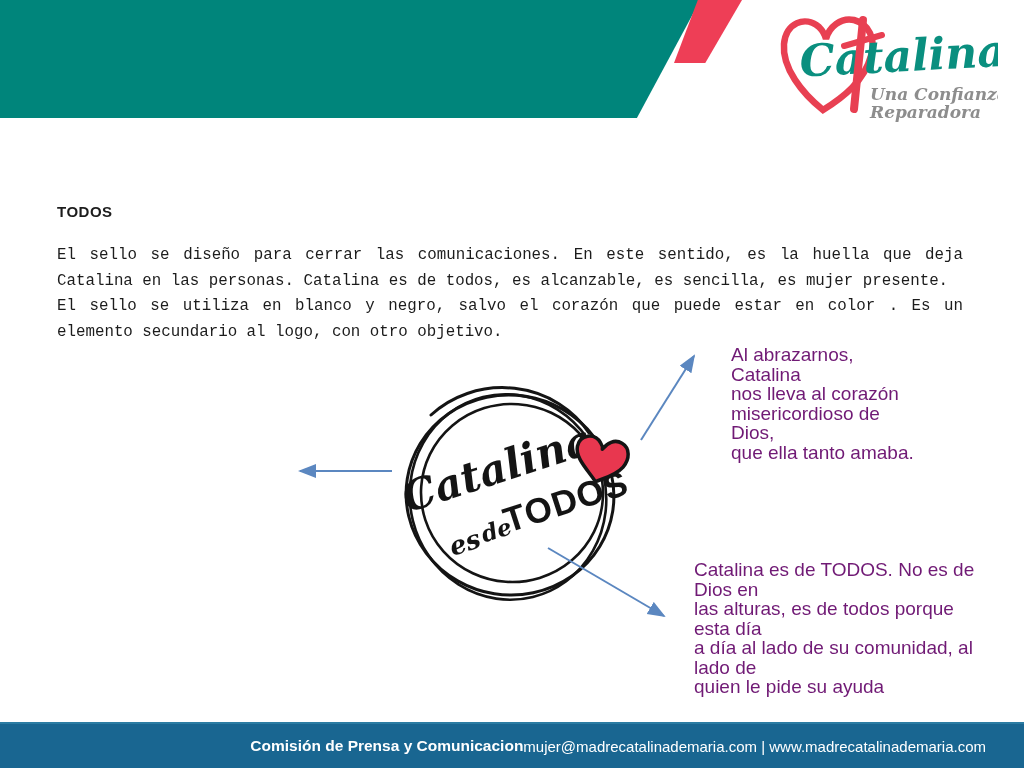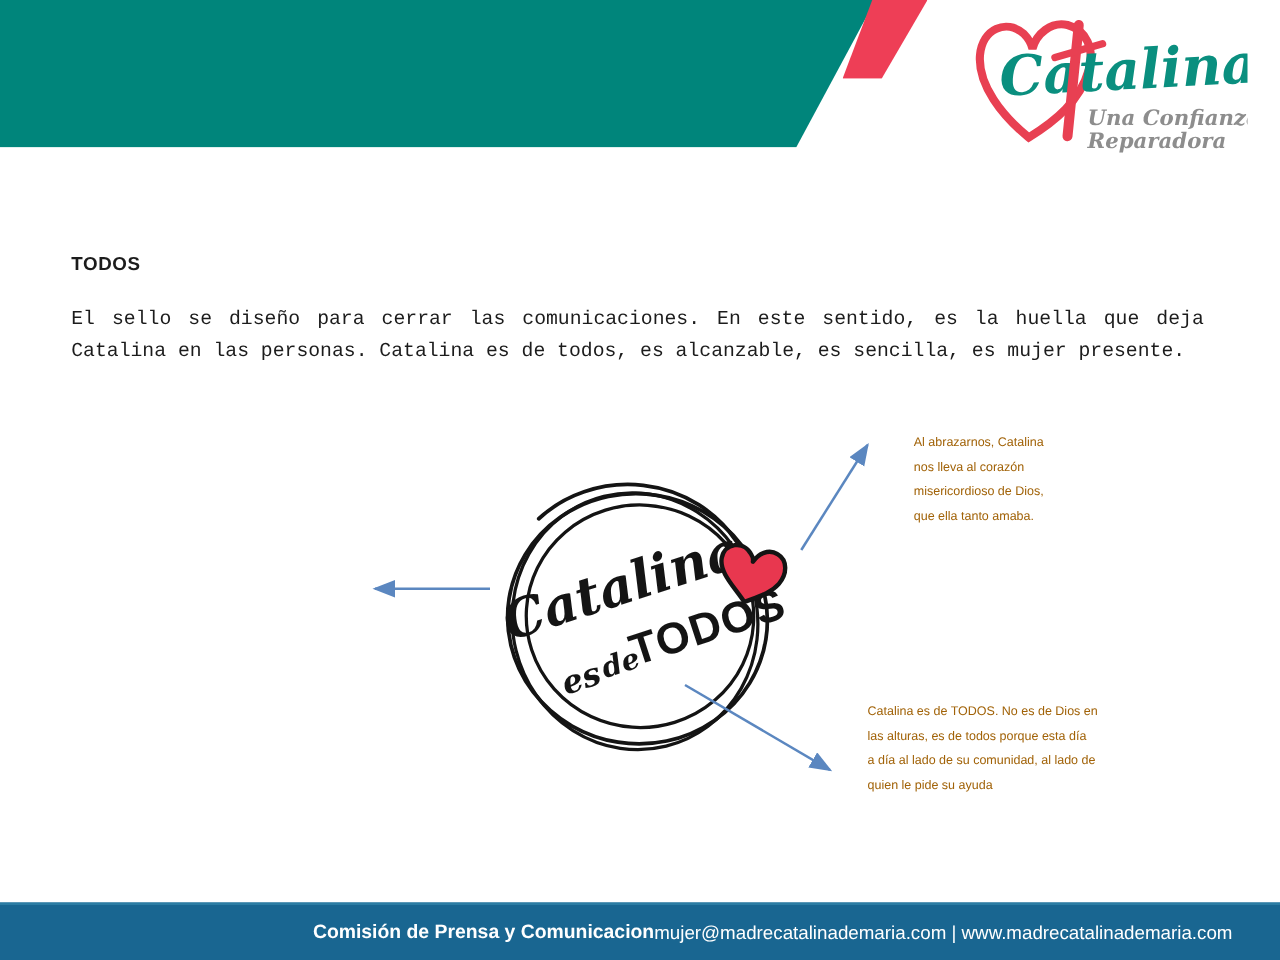--- a/index.html
+++ b/index.html
@@ -28,21 +28,21 @@
     position:absolute;left:57px;top:203px;
     font-size:15px;font-weight:bold;letter-spacing:.5px;color:#1c1c1c;
   }
   .body-copy{
     position:absolute;left:57px;top:243px;width:906px;
     font-size:15.8px;line-height:25.5px;text-align:justify;color:#1c1c1c;
   }
   .body-copy p{margin:0;font-family:Liberation Mono, monospace;}
   
   .note{
-    position:absolute;font-size:10px;line-height:19.5px;color:#a16207;
+    position:absolute;font-size:19px;line-height:19.5px;color:#701a75;
     white-space:pre-line;
   }
   .note-left{left:25px;top:443px;width:280px;}
   .note-right-top{left:731px;top:345px;width:190px;}
   .note-right-bottom{left:694px;top:560px;width:300px;}
   
   .arrows{position:absolute;left:0;top:0;width:1024px;height:768px;pointer-events:none;}
   .seal{position:absolute;left:393px;top:381px;width:240px;height:230px;}
   
   .footer{
@@ -69,20 +69,21 @@
       <line x1="85" y1="14" x2="76" y2="103" stroke="#E84052" stroke-width="8" stroke-linecap="round"></line>
       <line x1="66" y1="40" x2="104" y2="29" stroke="#E84052" stroke-width="6" stroke-linecap="round"></line>
       <text class="tagline" x="92" y="94" font-size="17" fill="#8D8D8D">Una Confianza</text>
       <text class="tagline" x="92" y="112" font-size="17" fill="#8D8D8D">Reparadora</text>
     </svg>
   </div>
 
   <div class="heading">TODOS</div>
   <div class="body-copy">
     <p>El sello se diseño para cerrar las comunicaciones. En este sentido, es la huella que deja Catalina en las personas. Catalina es de todos, es alcanzable, es sencilla, es mujer presente.</p>
+    <p>El sello se utiliza en blanco y negro, salvo el corazón que puede estar en color . Es un elemento secundario al logo, con otro objetivo.</p>
   </div>
 
   <div class="seal">
     <svg width="240" height="230" viewBox="0 0 240 230">
       <g fill="none" stroke="#141414" stroke-linecap="round">
         <ellipse cx="117" cy="114" rx="104" ry="100" stroke-width="3" transform="rotate(9 117 114)"></ellipse>
         <ellipse cx="115" cy="116" rx="98" ry="103" stroke-width="2.6" transform="rotate(-14 115 116)"></ellipse>
         <ellipse cx="119" cy="112" rx="91" ry="89" stroke-width="2.6" transform="rotate(4 119 112)"></ellipse>
         <path d="M 38,34 A 102,96 0 0 1 196,52" stroke-width="3"></path>
       </g>

